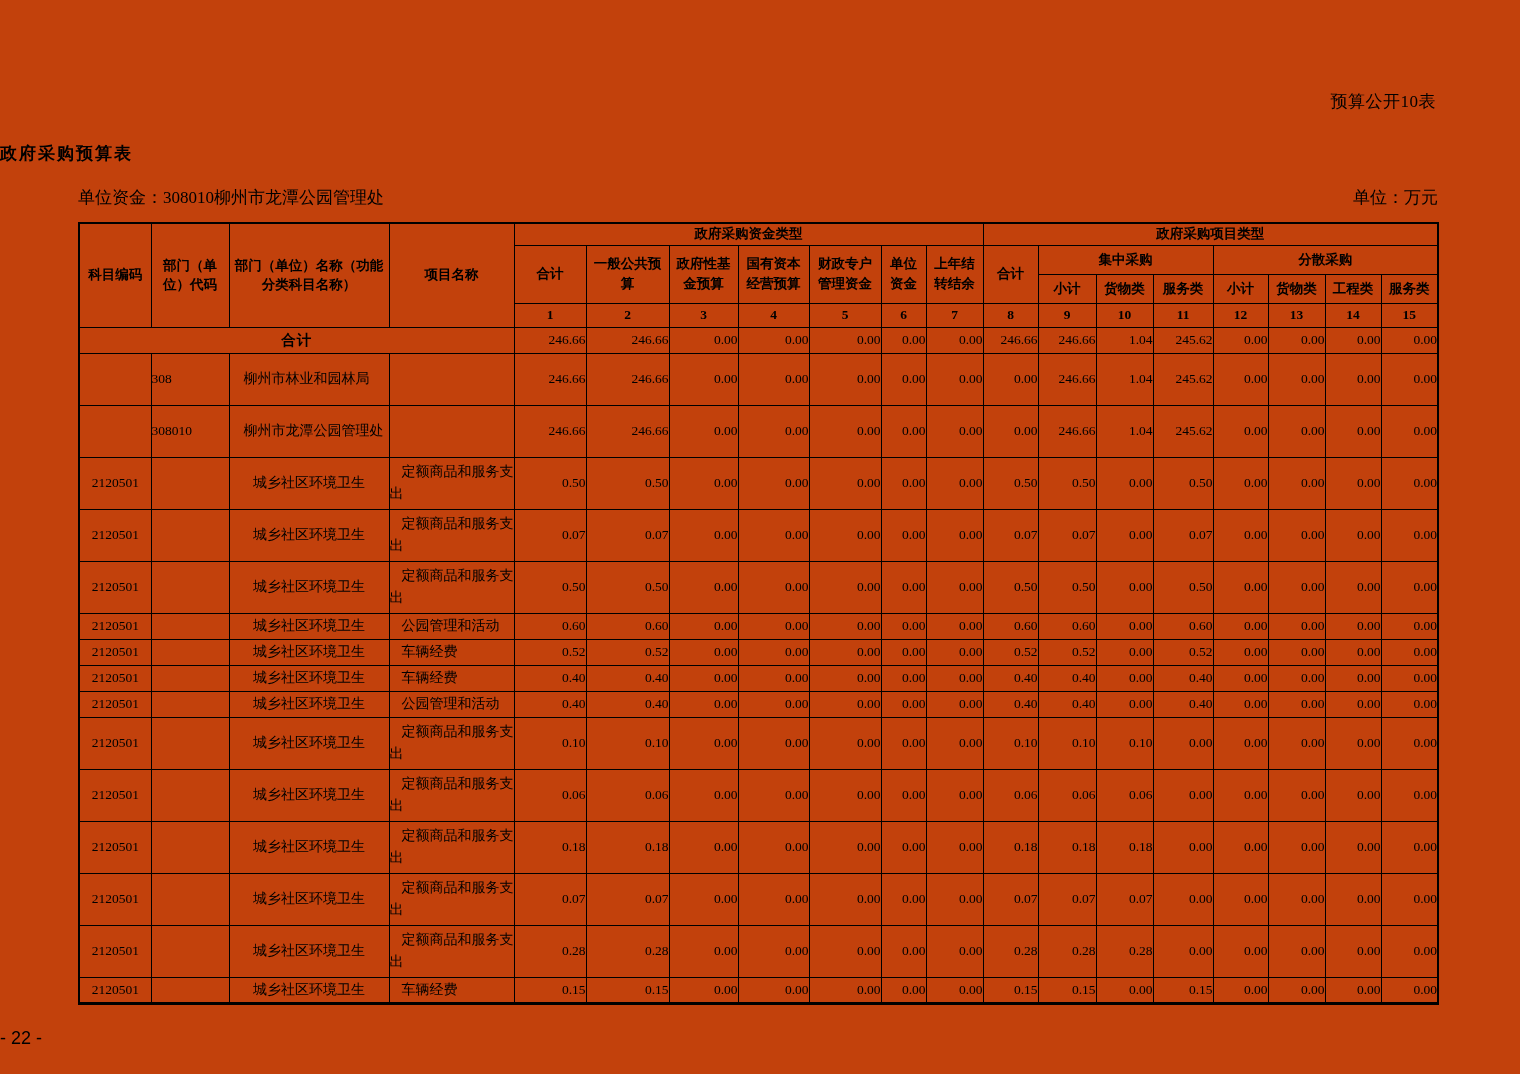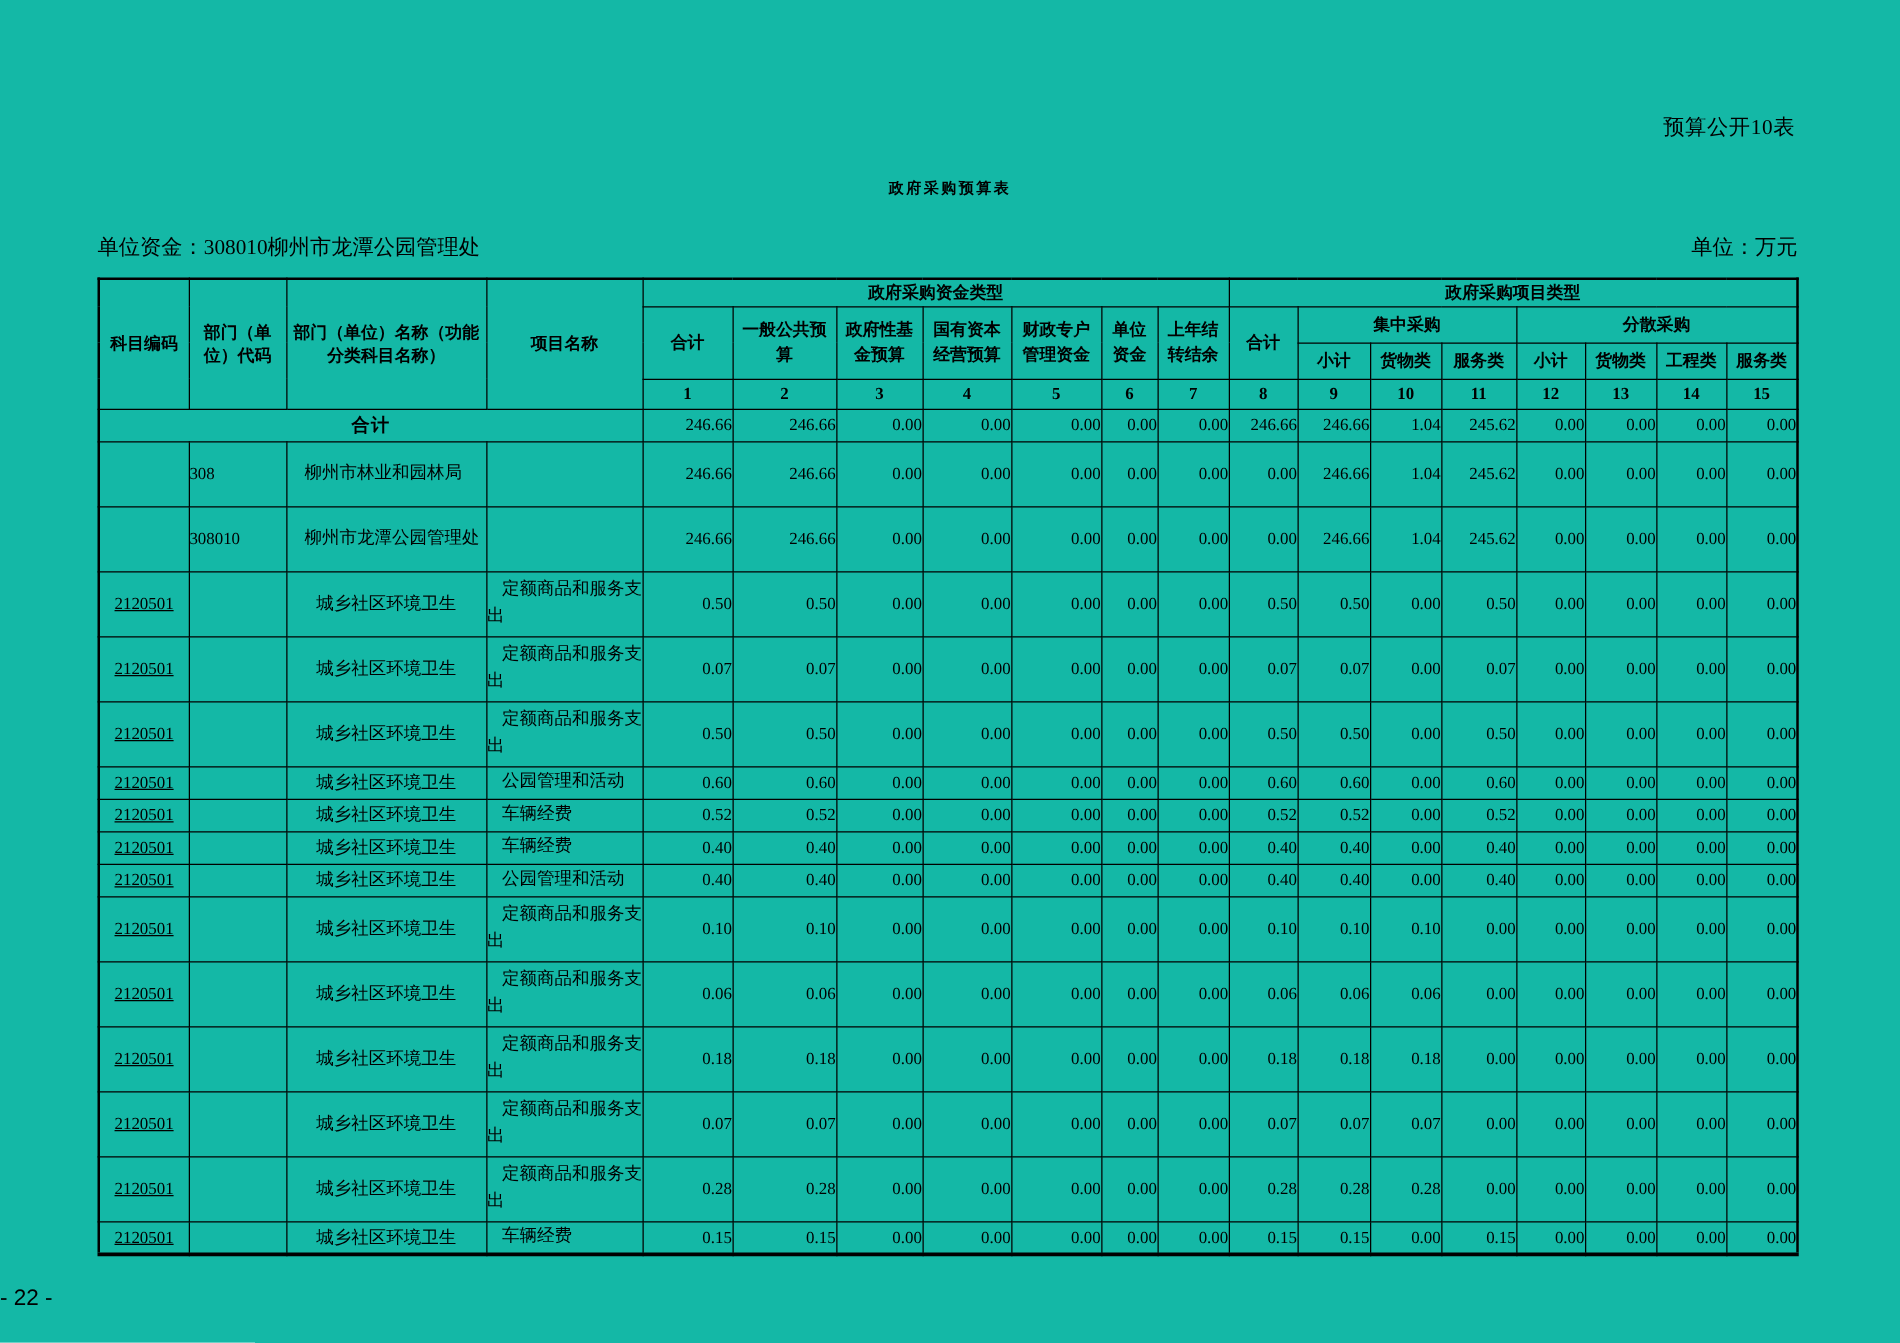--- a/index.html
+++ b/index.html
@@ -3,29 +3,29 @@
 <meta charset="utf-8">
 <style>
   html,body { margin:0; padding:0; background:#ffffff; }
   body {
     width:1520px; height:1074px;
     font-family:"Liberation Serif","DejaVu Serif",serif;
     color:#000;
     position:relative;
     overflow:hidden;
   }
-  .page { position:absolute; inset:0; background:#14b8a6; }
+  .page { position:absolute; inset:0; background:#c2410c; }
 
   .doc-label {
     position:absolute; top:90px; right:84px;
     font-size:17px; letter-spacing:0.5px;
   }
   .page-title {
     position:absolute; top:142px; left:0; width:100%;
-    text-align:center; font-size:12px; font-weight:bold; letter-spacing:2px;
+    text-align:left; font-size:17px; font-weight:bold; letter-spacing:2px;
   }
   .unit-row {
     position:absolute; top:186px; left:78px; width:1360px;
     display:flex; justify-content:space-between;
     font-size:17px;
   }
 
   table.budget {
     position:absolute; top:222px; left:78px;
     border-collapse:collapse; table-layout:fixed;
@@ -44,21 +44,21 @@
     line-height:1.45; padding:0 3px;
   }
   tr.hrow1 { height:22px; }
   tr.hrow2 { height:29px; }
   tr.hrow3 { height:29px; }
   tr.hrow4 { height:24px; }
   tr.row-short { height:26px; }
   tr.row-tall { height:52px;margin-left:16px; }
 
   td.cell-num { text-align:right; padding-right:4px; font-size:13.5px; }
-  td.cell-code { text-align:center; font-size:13.5px;text-decoration:underline; }
+  td.cell-code { text-align:center; font-size:13.5px; }
   td.cell-deptcode { text-align:left; padding-left:8px; font-size:13.5px; }
   td.cell-deptname { text-align:center; font-size:14px; }
   td.cell-deptname-indent {
     text-align:left; padding:2px 22px 2px 6px; text-indent:14px;
     font-size:14px; line-height:1.55; vertical-align:middle;
   }
   td.cell-project {
     text-align:left; padding:2px 6px 2px 4px; text-indent:12px;
     font-size:14px; line-height:1.55;
   }

